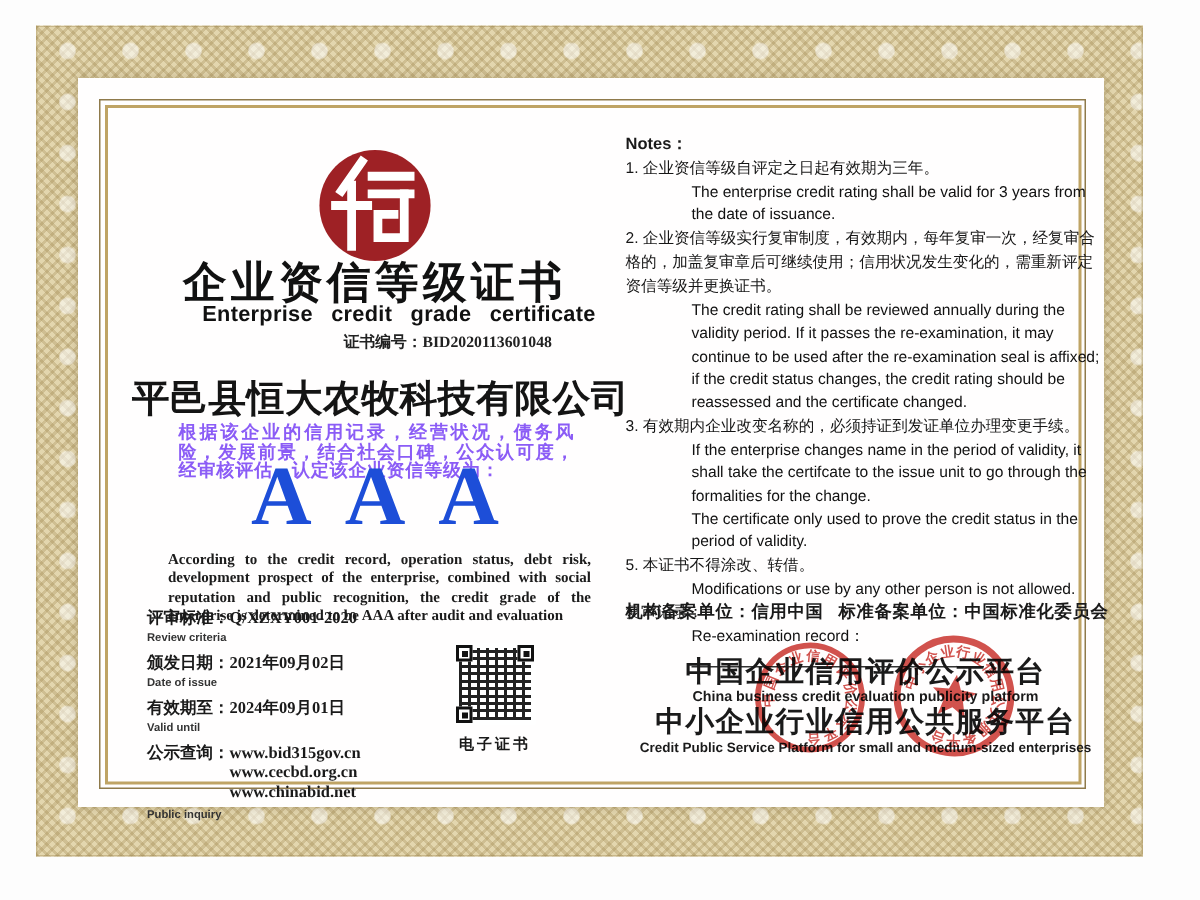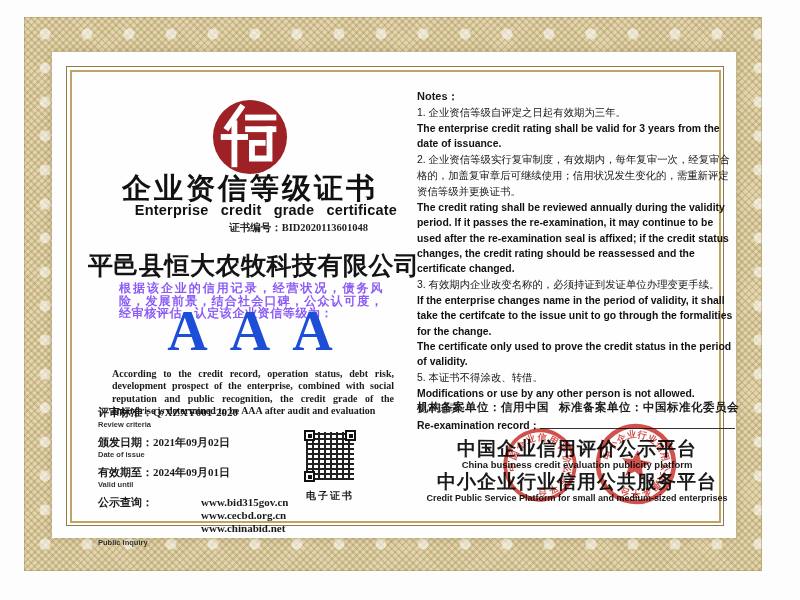--- a/index.html
+++ b/index.html
@@ -64,39 +64,39 @@
   .statement-en{
     left:112px;top:368px;width:282px;
     font-family:"Liberation Serif","DejaVu Serif",serif;
     font-size:10px;font-weight:700;line-height:12.4px;text-align:justify;color:#1c1c1c;
   }
   .meta{left:98px;top:406px;width:210px;}
   .meta-row{font-size:11px;font-weight:700;line-height:13px;white-space:nowrap;}
   .meta-row .val{font-family:"Liberation Serif","DejaVu Serif",serif;}
   .meta-sub{font-size:7.5px;font-weight:700;color:#333;line-height:9px;margin:1px 0 7px;}
   .inq{display:flex;font-size:11px;font-weight:700;line-height:13px;}
-  .inq .urls div{font-family:"Liberation Serif","DejaVu Serif",serif;white-space:nowrap;margin-left:48px;}
+  .inq .urls div{font-family:"Liberation Serif","DejaVu Serif",serif;white-space:nowrap;}
   
   .qr{left:303px;top:429px;width:54px;height:54px;background:#fff;}
   .qr-noise{position:absolute;inset:3px;
     background-image:
       repeating-linear-gradient(0deg,#161616 0 2px,rgba(0,0,0,0) 2px 5px),
       repeating-linear-gradient(90deg,#161616 0 2px,rgba(0,0,0,0) 2px 6px);
     opacity:.95;}
   .finder{position:absolute;width:11px;height:11px;border:2.5px solid #111;background:#fff;box-sizing:border-box;}
   .finder::after{content:"";position:absolute;inset:1.5px;background:#111;}
   .finder.tl{left:1px;top:1px}.finder.tr{right:1px;top:1px}.finder.bl{left:1px;bottom:1px}
   .qr-label{left:296px;top:489px;width:68px;text-align:center;font-size:10px;font-weight:700;letter-spacing:2px;white-space:nowrap;}
   
   .notes{left:417px;top:88px;width:322px;}
   .notes .h-cn{font-size:11px;font-weight:700;line-height:17px;margin:0;}
   .notes .h-en{font-size:11px;font-weight:700;line-height:17px;margin:0;}
   .notes p{margin:0;}
   .notes .cn{font-size:10.4px;font-weight:400;line-height:16px;color:#161616;}
-  .notes .en{font-size:10.4px;font-weight:700;line-height:15.4px;color:#111;}
+  .notes .en{font-size:10.4px;font-weight:400;line-height:15.4px;color:#111;margin-left:44px;}
   .reexam-en .line{display:inline-block;width:195px;border-bottom:1px solid #333;height:11px;}
   .filing{left:417px;top:400px;width:322px;display:flex;justify-content:space-between;
     font-size:11.5px;font-weight:700;letter-spacing:.5px;white-space:nowrap;}
   
   .platforms{left:408px;top:438px;width:338px;text-align:center;}
   .pl-cn1{font-size:19px;font-weight:700;letter-spacing:1px;line-height:21px;white-space:nowrap;}
   .pl-en1{font-size:9.5px;font-weight:700;line-height:12px;white-space:nowrap;}
   .pl-cn2{font-size:19px;font-weight:700;letter-spacing:1px;line-height:22px;white-space:nowrap;}
   .pl-en2{font-size:9px;font-weight:700;line-height:11px;white-space:nowrap;}
   .stamp{mix-blend-mode:multiply;opacity:.85;}

